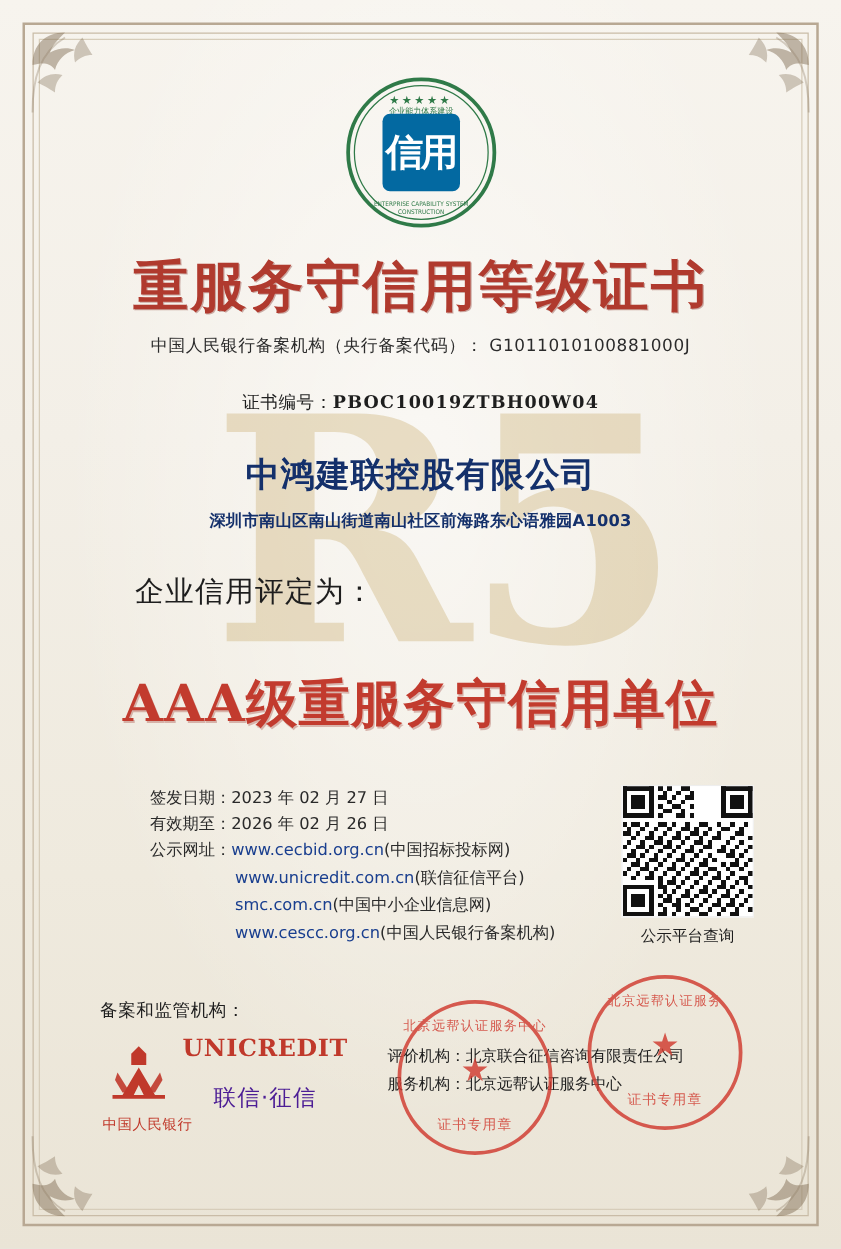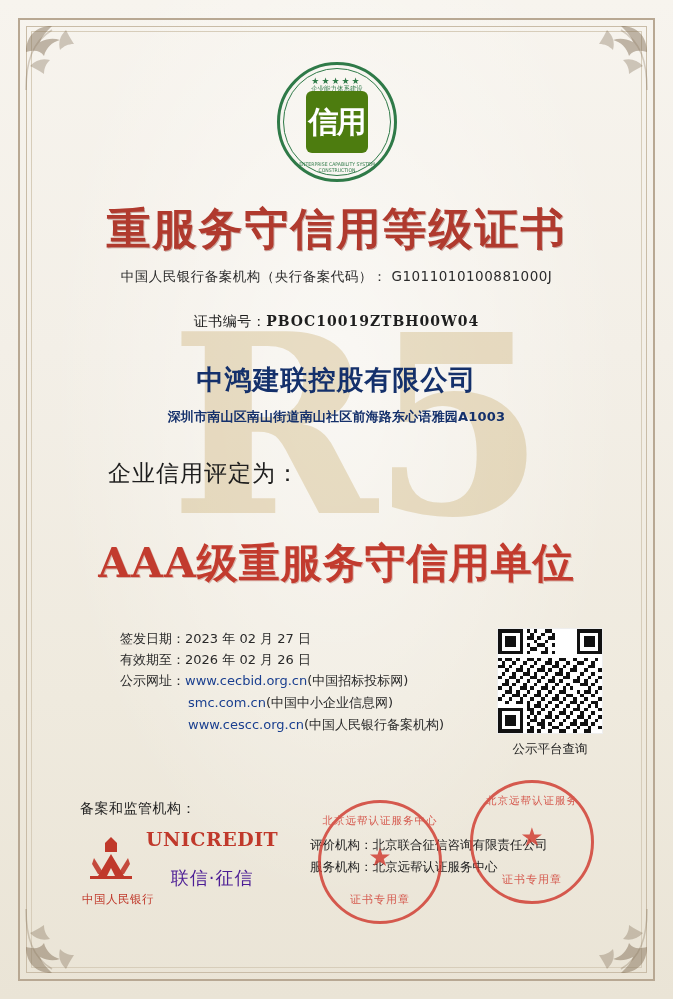--- a/index.html
+++ b/index.html
@@ -94,21 +94,21 @@
     inset: 6px;
     border-radius: 50%;
     border: 1px solid #2f7a48;
     box-sizing: border-box;
   }
   .emblem .inner {
     position: absolute;
     left: 50%; top: 50%;
     transform: translate(-50%, -50%);
     width: 62px; height: 62px;
-    background: #4d7c0f;
+    background: #0369a1;
     border-radius: 6px;
     display: flex;
     align-items: center;
     justify-content: center;
     color: #fff;
     font-family: "DejaVu Serif", serif;
     font-weight: bold;
     font-size: 30px;
     letter-spacing: -2px;
   }
@@ -411,20 +411,23 @@
     <div class="row">
       <span>有效期至：</span><span>2026</span>
       <span>年</span>
       <span>02</span>
       <span>月</span>
       <span>26</span>
       <span>日</span>
     </div>
     <div class="row urlrow">
       <span>公示网址：</span><span class="url">www.cecbid.org.cn</span><span>(中国招标投标网)</span>
+    </div>
+    <div class="row urlrow" style="padding-left:68px">
+      <span class="url">www.unicredit.com.cn</span><span>(联信征信平台)</span>
     </div>
     <div class="row urlrow" style="padding-left:68px">
       <span class="url">smc.com.cn</span><span>(中国中小企业信息网)</span>
     </div>
     <div class="row urlrow" style="padding-left:68px">
       <span class="url">www.cescc.org.cn</span><span>(中国人民银行备案机构)</span>
     </div>
   </div>
 
   <div class="qr-wrap">

